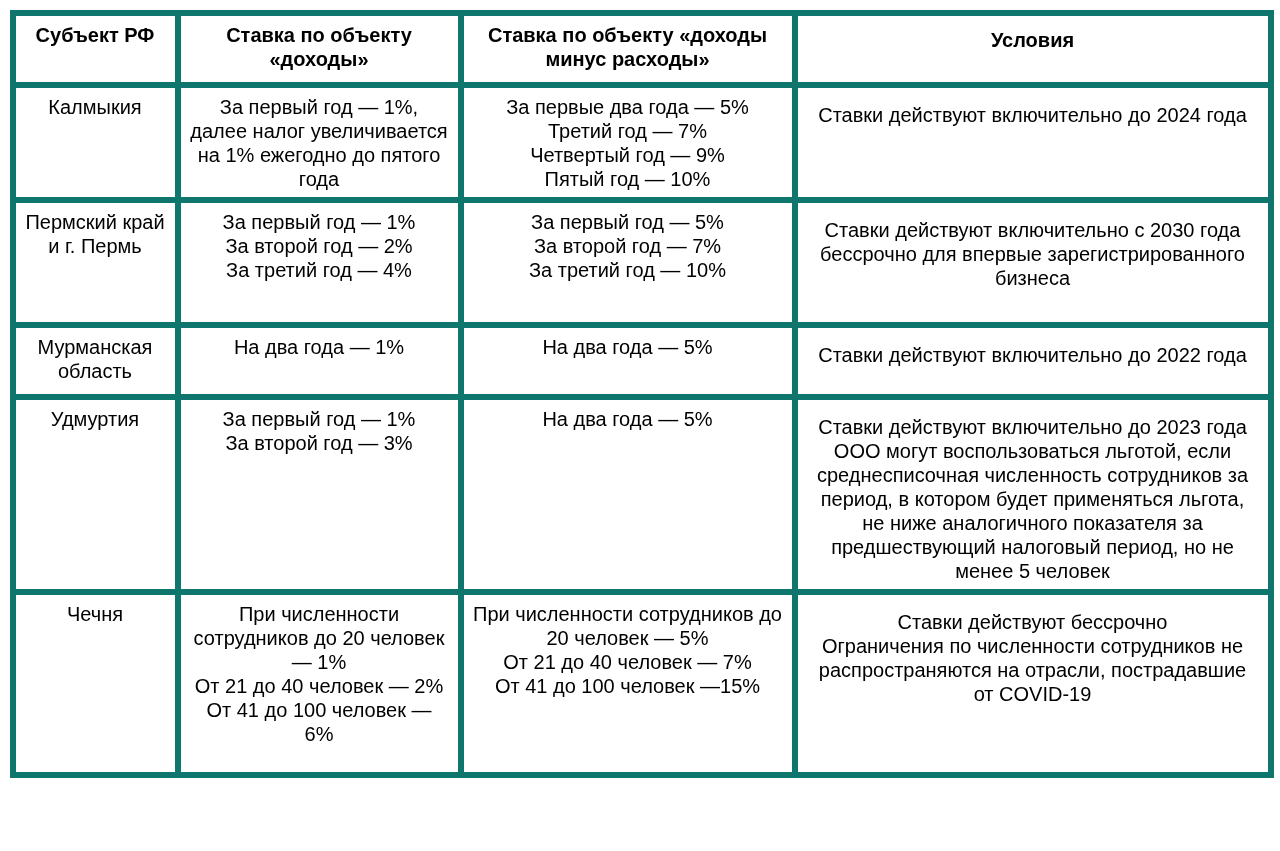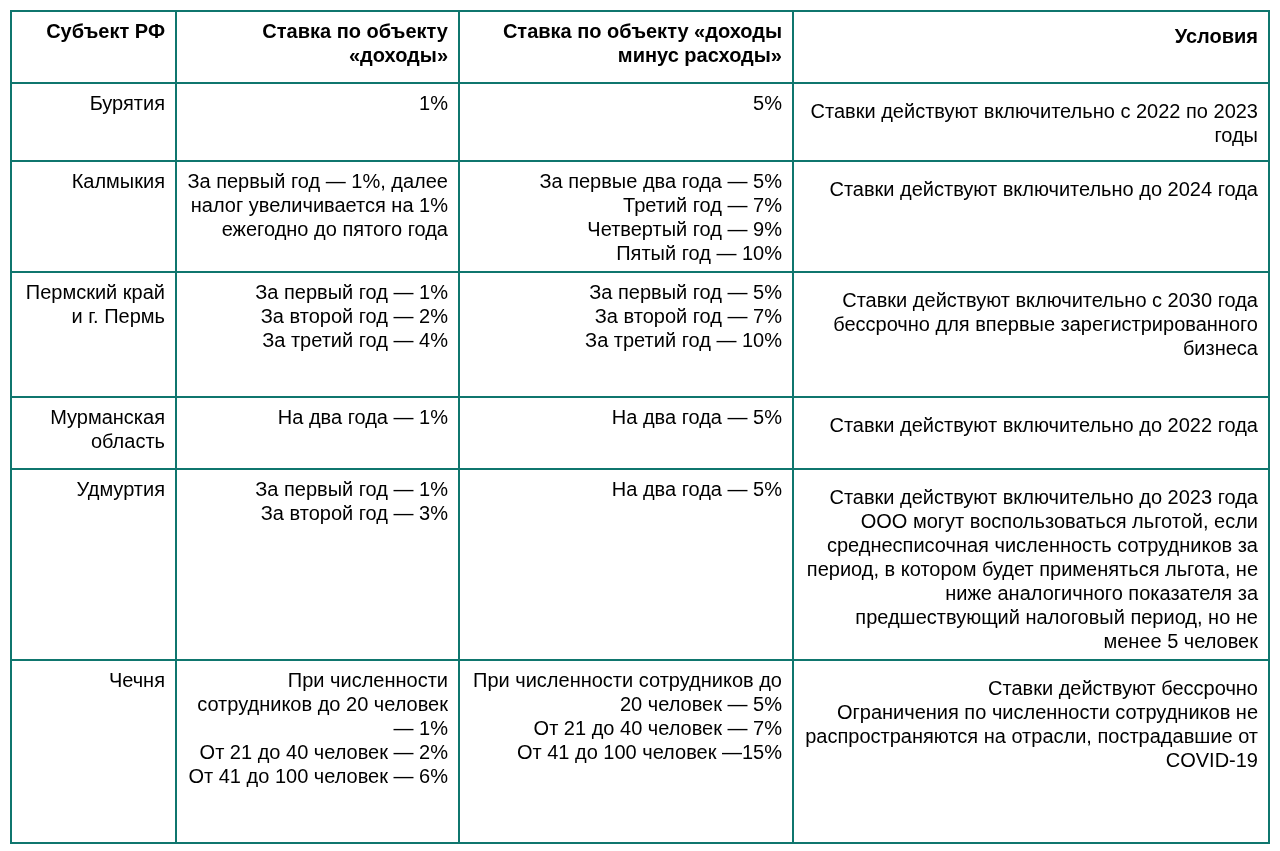--- a/index.html
+++ b/index.html
@@ -18,23 +18,23 @@
     border-collapse: collapse;
     table-layout: fixed;
     width: 1258px;
   }
   col.c-region  { width: 165px; }
   col.c-income  { width: 283px; }
   col.c-expense { width: 334px; }
   col.c-cond    { width: 476px; }
 
   .rates th, .rates td {
-    border: 2px solid #0f766e;
+    border: 6px solid #0f766e;
     vertical-align: top;
-    text-align: right;
+    text-align: center;
     padding: 7px 10px 6px 9px;
     font-size: 20px;
     line-height: 24px;
     white-space: pre-line;
     overflow: hidden;
     font-weight: normal;
   }
   .rates th {
     font-weight: bold;
   }
@@ -62,26 +62,20 @@
     </colgroup>
     <thead>
       <tr class="h-head">
         <th>Субъект РФ</th>
         <th>Ставка по объекту «доходы»</th>
         <th>Ставка по объекту «доходы минус расходы»</th>
         <th class="cond">Условия</th>
       </tr>
     </thead>
     <tbody>
-      <tr class="r1">
-        <td>Бурятия</td>
-        <td>1%</td>
-        <td>5%</td>
-        <td class="cond">Ставки действуют включительно с 2022 по 2023 годы</td>
-      </tr>
       <tr class="r2">
         <td>Калмыкия</td>
         <td>За первый год — 1%, далее налог увеличивается на 1% ежегодно до пятого года</td>
         <td>За первые два года — 5%
 Третий год — 7%
 Четвертый год — 9%
 Пятый год — 10%</td>
         <td class="cond">Ставки действуют включительно до 2024 года</td>
       </tr>
       <tr class="r3">

